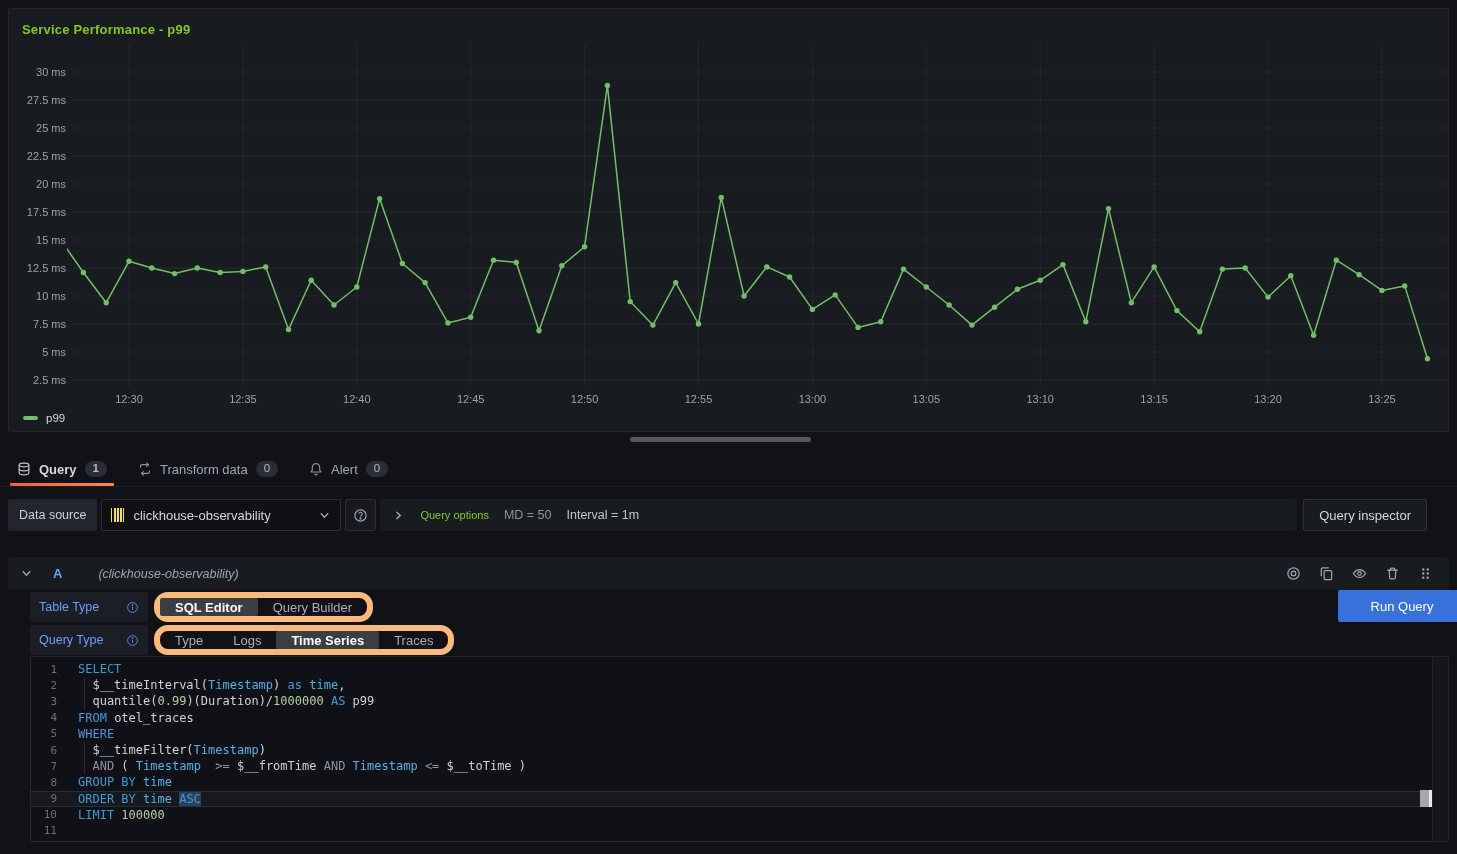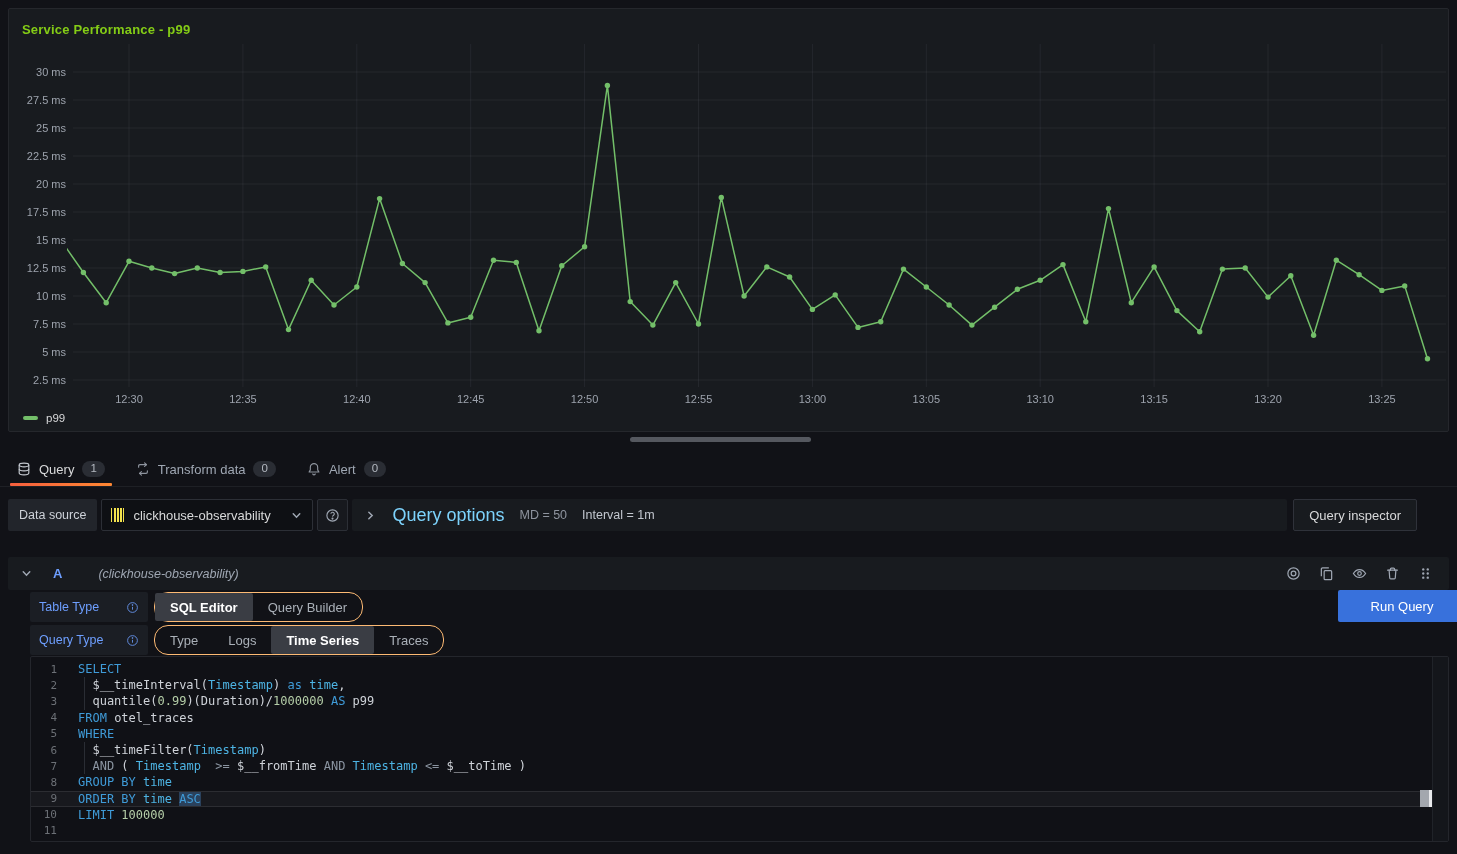--- a/index.html
+++ b/index.html
@@ -14,53 +14,53 @@
   .legend-swatch{width:15px;height:4px;border-radius:2px;background:#73BF69;}
   .legend-label{font-size:11.5px;color:#d8d9da;}
 
   
   .splitter{position:absolute;left:630px;top:437px;width:181px;height:5px;border-radius:3px;background:#55585f;cursor:row-resize;}
 
   
   .tabs{position:absolute;left:0;top:452px;width:1457px;height:35px;border-bottom:1px solid #1e2025;display:flex;align-items:stretch;padding-left:10px;box-sizing:border-box;}
   .tab{position:relative;display:flex;align-items:center;gap:8px;padding:0 7px;margin-right:17px;font-size:13px;color:#9fa7b3;cursor:pointer;}
   .tab .ticon{display:flex;color:#8e949e;}
-  .tab.active{color:#d8d9da;font-weight:400;}
+  .tab.active{color:#d8d9da;font-weight:700;}
   .tab.active .ticon{color:#c7ccd3;}
   .tab-underline{position:absolute;left:0;right:0;bottom:0;height:3px;border-radius:1px;background:linear-gradient(90deg,#f55f3e,#ff8833);}
   .badge{background:#2a2d34;color:#b3b8c0;font-size:11.5px;border-radius:9px;padding:2.5px 8px;line-height:1;}
 
   
   .ds-row{position:absolute;left:8px;top:499px;width:1441px;height:32px;display:flex;gap:4px;}
   .inline-label{background:#22252b;border-radius:2px;display:flex;align-items:center;padding:0 11px;font-size:12.5px;font-weight:500;color:#ced2d9;}
-  .ds-select{width:212px;background:#0e1014;border:1px solid #2c2f36;border-radius:2px;display:flex;align-items:center;gap:9px;padding:0 9px;box-sizing:border-box;cursor:pointer;}
+  .ds-select{width:240px;background:#0e1014;border:1px solid #2c2f36;border-radius:2px;display:flex;align-items:center;gap:9px;padding:0 9px;box-sizing:border-box;cursor:pointer;}
   .ch-logo{width:13px;height:14px;background:repeating-linear-gradient(90deg,#f2e24d 0 1.5px,rgba(0,0,0,0) 1.5px 3.1px);flex:none;}
   .ds-select .val{font-size:13px;color:#d8d9da;flex:1;white-space:nowrap;}
   .ds-select .chev{color:#9fa7b3;display:flex;}
   .icon-btn{width:31px;border:1px solid #2c2f36;border-radius:2px;display:flex;align-items:center;justify-content:center;background:#17191e;color:#9fa7b3;cursor:pointer;box-sizing:border-box;}
   .options-bar{flex:1;background:#181b1f;border-radius:2px;display:flex;align-items:center;gap:15px;padding:0 12px;}
   .qo-chev{color:#9fa7b3;display:flex;cursor:pointer;}
-  .qo-link{color:#7dd3fc;font-size:18px;font-weight:500;cursor:pointer;}
+  .qo-link{color:#84cc16;font-size:11px;font-weight:500;cursor:pointer;}
   .qo-md{font-size:12.5px;color:#8e949e;}
   .qo-int{font-size:12.5px;color:#c2c7cf;}
-  .qi-btn{border:1px solid #2f323a;background:#181b1f;color:#d8d9da;font-size:13px;display:flex;align-items:center;padding:0 15px;border-radius:2px;margin-left:2px;margin-right:32px;cursor:pointer;}
+  .qi-btn{border:1px solid #2f323a;background:#181b1f;color:#d8d9da;font-size:13px;display:flex;align-items:center;padding:0 15px;border-radius:2px;margin-left:2px;margin-right:22px;cursor:pointer;}
 
   
   .qcard-header{position:absolute;left:8px;top:557px;width:1441px;height:33px;background:#181b1f;border-radius:2px;display:flex;align-items:center;padding:0 12px;box-sizing:border-box;}
   .qh-chev{color:#9fa7b3;display:flex;cursor:pointer;}
   .qh-ref{margin-left:20px;color:#6e9fff;font-size:13px;font-weight:600;cursor:pointer;}
   .qh-note{margin-left:36px;color:#9fa7b3;font-size:12.5px;font-style:italic;}
   .qh-actions{margin-left:auto;display:flex;gap:9px;}
   .qh-actions .act{width:24px;height:24px;display:flex;align-items:center;justify-content:center;color:#9fa7b3;cursor:pointer;}
 
   
   .ctl-row{position:absolute;left:30px;height:30px;display:flex;gap:6px;}
   .ctl-label{width:118px;background:#1b1e24;border-radius:2px;display:flex;align-items:center;justify-content:space-between;padding:0 9px;color:#6e9fff;font-size:12.5px;font-weight:500;box-sizing:border-box;}
   .ctl-label .iicon{color:#6e9fff;opacity:.85;display:flex;cursor:pointer;}
-  .radio-group{display:flex;border:1px solid #fdba74;border-radius:14px;background:#111217;box-sizing:border-box;}
+  .radio-group{display:flex;border:6px solid #fdba74;border-radius:14px;background:#111217;box-sizing:border-box;}
   .radio{padding:0 15px;display:flex;align-items:center;font-size:13px;color:#aab0b8;cursor:pointer;border-radius:2px;}
   .radio.sel{background:#3a3d44;color:#ffffff;font-weight:600;}
   .run-btn{position:absolute;left:1338px;top:590px;width:128px;height:32px;background:#3871dc;border-radius:2px;color:#fff;font-size:13px;font-weight:500;display:flex;align-items:center;justify-content:center;cursor:pointer;}
 
   
   .editor{position:absolute;left:30px;top:656px;width:1419px;height:186px;background:#101116;border:1px solid #24262c;border-radius:2px;box-sizing:border-box;}
   #code-lines{position:absolute;left:0;top:4px;right:16px;}
   .code-line{display:flex;height:16.2px;align-items:center;font-family:"DejaVu Sans Mono",monospace;font-size:12px;white-space:pre;position:relative;}
   .code-line .ln{width:26px;text-align:right;color:#6c7076;flex:none;font-size:11px;}
   .code-line .lc{padding-left:21px;}

